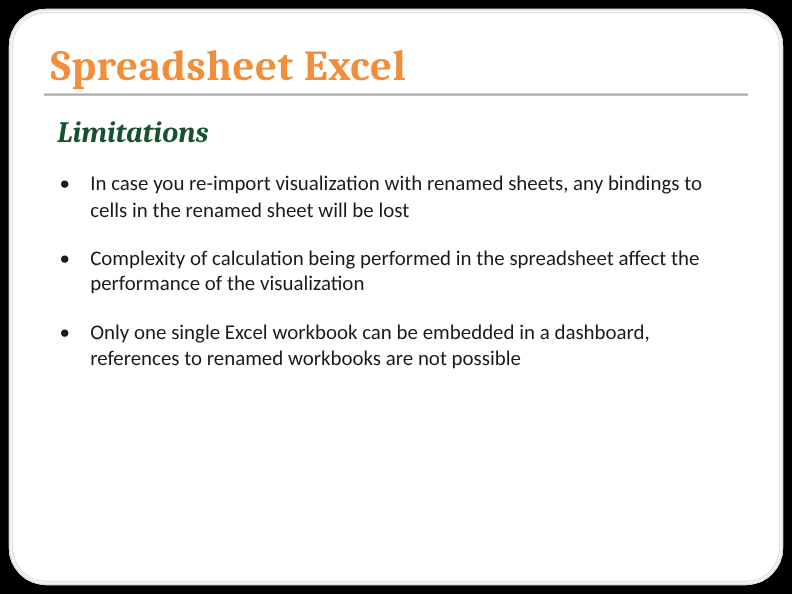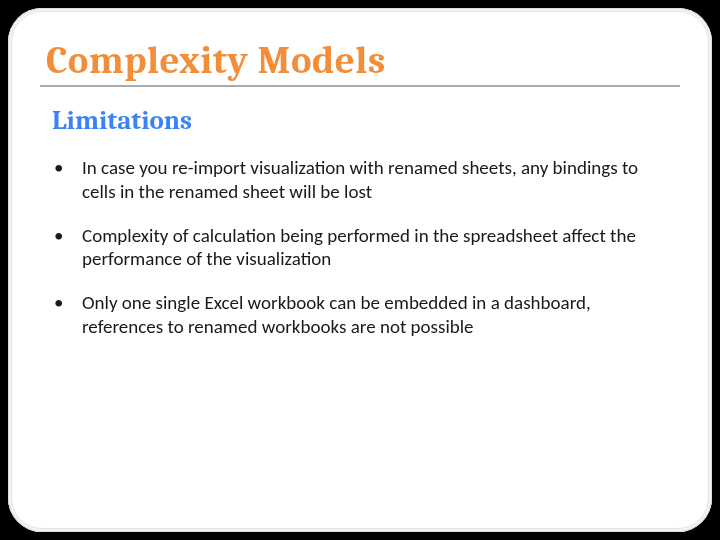--- a/index.html
+++ b/index.html
@@ -36,23 +36,24 @@
     height: 2px;
     background: #aaaaaa;
     margin-bottom: 18px;
     margin-left: -6px;
     margin-right: -6px;
   }
   .subtitle {
     font-family: Cambria, Georgia, serif;
     font-size: 27px;
     font-weight: 700;
-    color: #3b82f6;
+    color: #14532d;
     margin-bottom: 20px;
     margin-left: 6px;
+    font-style: italic;
   }
   .bullets {
     list-style: none;
     margin-left: 6px;
   }
   .bullets li {
     display: flex;
     align-items: flex-start;
     margin-bottom: 20px;
     font-size: 19px;
@@ -67,21 +68,21 @@
   }
   .bullet-text {
     flex: 1;
     padding-right: 20px;
   }
 </style>
 </head>
 <body>
 
 <div class="slide">
-  <div class="title">Complexity Models</div>
+  <div class="title">Spreadsheet Excel</div>
   <div class="underline"></div>
   <div class="subtitle">Limitations</div>
   <ul class="bullets">
     <li>
       <span class="bullet-mark">•</span>
       <span class="bullet-text"> In case you re-import visualization with renamed sheets, any bindings to cells in the renamed sheet will be lost</span>
     </li>
     <li>
       <span class="bullet-mark">•</span>
       <span class="bullet-text"> Complexity of calculation being performed in the spreadsheet affect the performance of the visualization</span>

